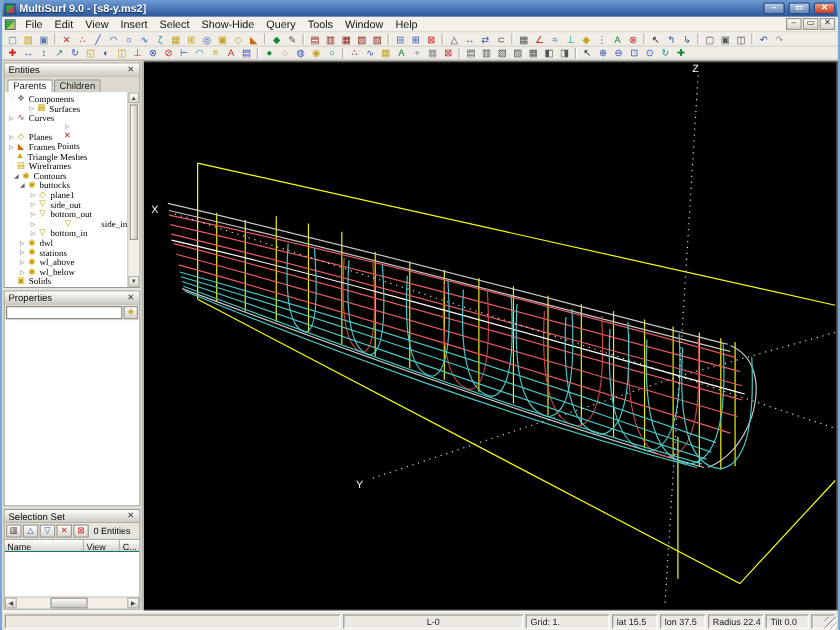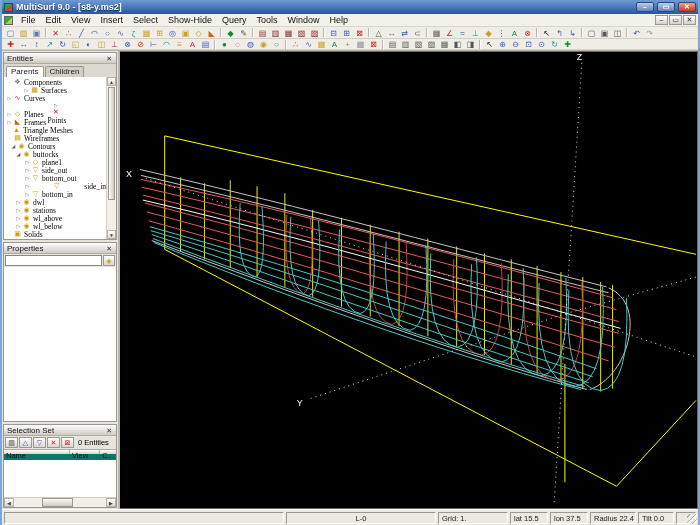--- a/index.html
+++ b/index.html
@@ -64,21 +64,21 @@
   .prop-input{flex:1;height:11px;background:#fff;border:1px solid #8a887f;}
   .prop-btn{width:12px;height:11px;border:1px solid #9a9890;background:linear-gradient(#fff,#d8d5cc);
     font-size:7px;line-height:9px;text-align:center;color:#c8a020;}
   .prop-body{flex:1;background:#fff;}
   
   .panel.selection{flex:1;}
   .sel-toolbar{height:13px;flex:0 0 auto;display:flex;align-items:center;background:#e6e4dd;padding:0 1px;gap:1px;}
   .sel-btn{width:13px;height:11px;border:1px solid #9a9890;background:linear-gradient(#fff,#d8d5cc);
     font-size:7px;line-height:9px;text-align:center;}
   .sel-count{font-size:7.5px;color:#000;padding-left:3px;}
-  .sel-colhdr{height:11px;flex:0 0 auto;display:flex;background:#e4e2da;border-top:1px solid #b0ada4;border-bottom:6px solid #0f766e;}
+  .sel-colhdr{height:11px;flex:0 0 auto;display:flex;background:#e4e2da;border-top:1px solid #b0ada4;border-bottom:1px solid #0f766e;}
   .sel-col{font-size:7.5px;color:#111;padding:1px 2px;border-right:1px solid #b8b5ac;background:linear-gradient(#fdfdfd,#d8d5cc);}
   .sel-col.c1{width:70px;} .sel-col.c2{width:32px;} .sel-col.c3{flex:1;border-right:none;}
   .sel-body{flex:1;background:#fff;min-height:0;}
   .hscroll{height:10px;flex:0 0 auto;display:flex;background:#f1efe8;border-top:1px solid #cfccc3;}
   .hs-btn{width:10px;font-size:5px;text-align:center;line-height:8px;color:#444;
     border:1px solid #b5b2a9;background:linear-gradient(#fff,#d8d5cc);flex:0 0 auto;}
   .hs-track{flex:1;position:relative;}
   .hs-thumb{position:absolute;left:30%;width:34%;top:0;bottom:0;border:1px solid #9a9890;
     background:linear-gradient(#fbfaf7,#cfccc3);}
   

